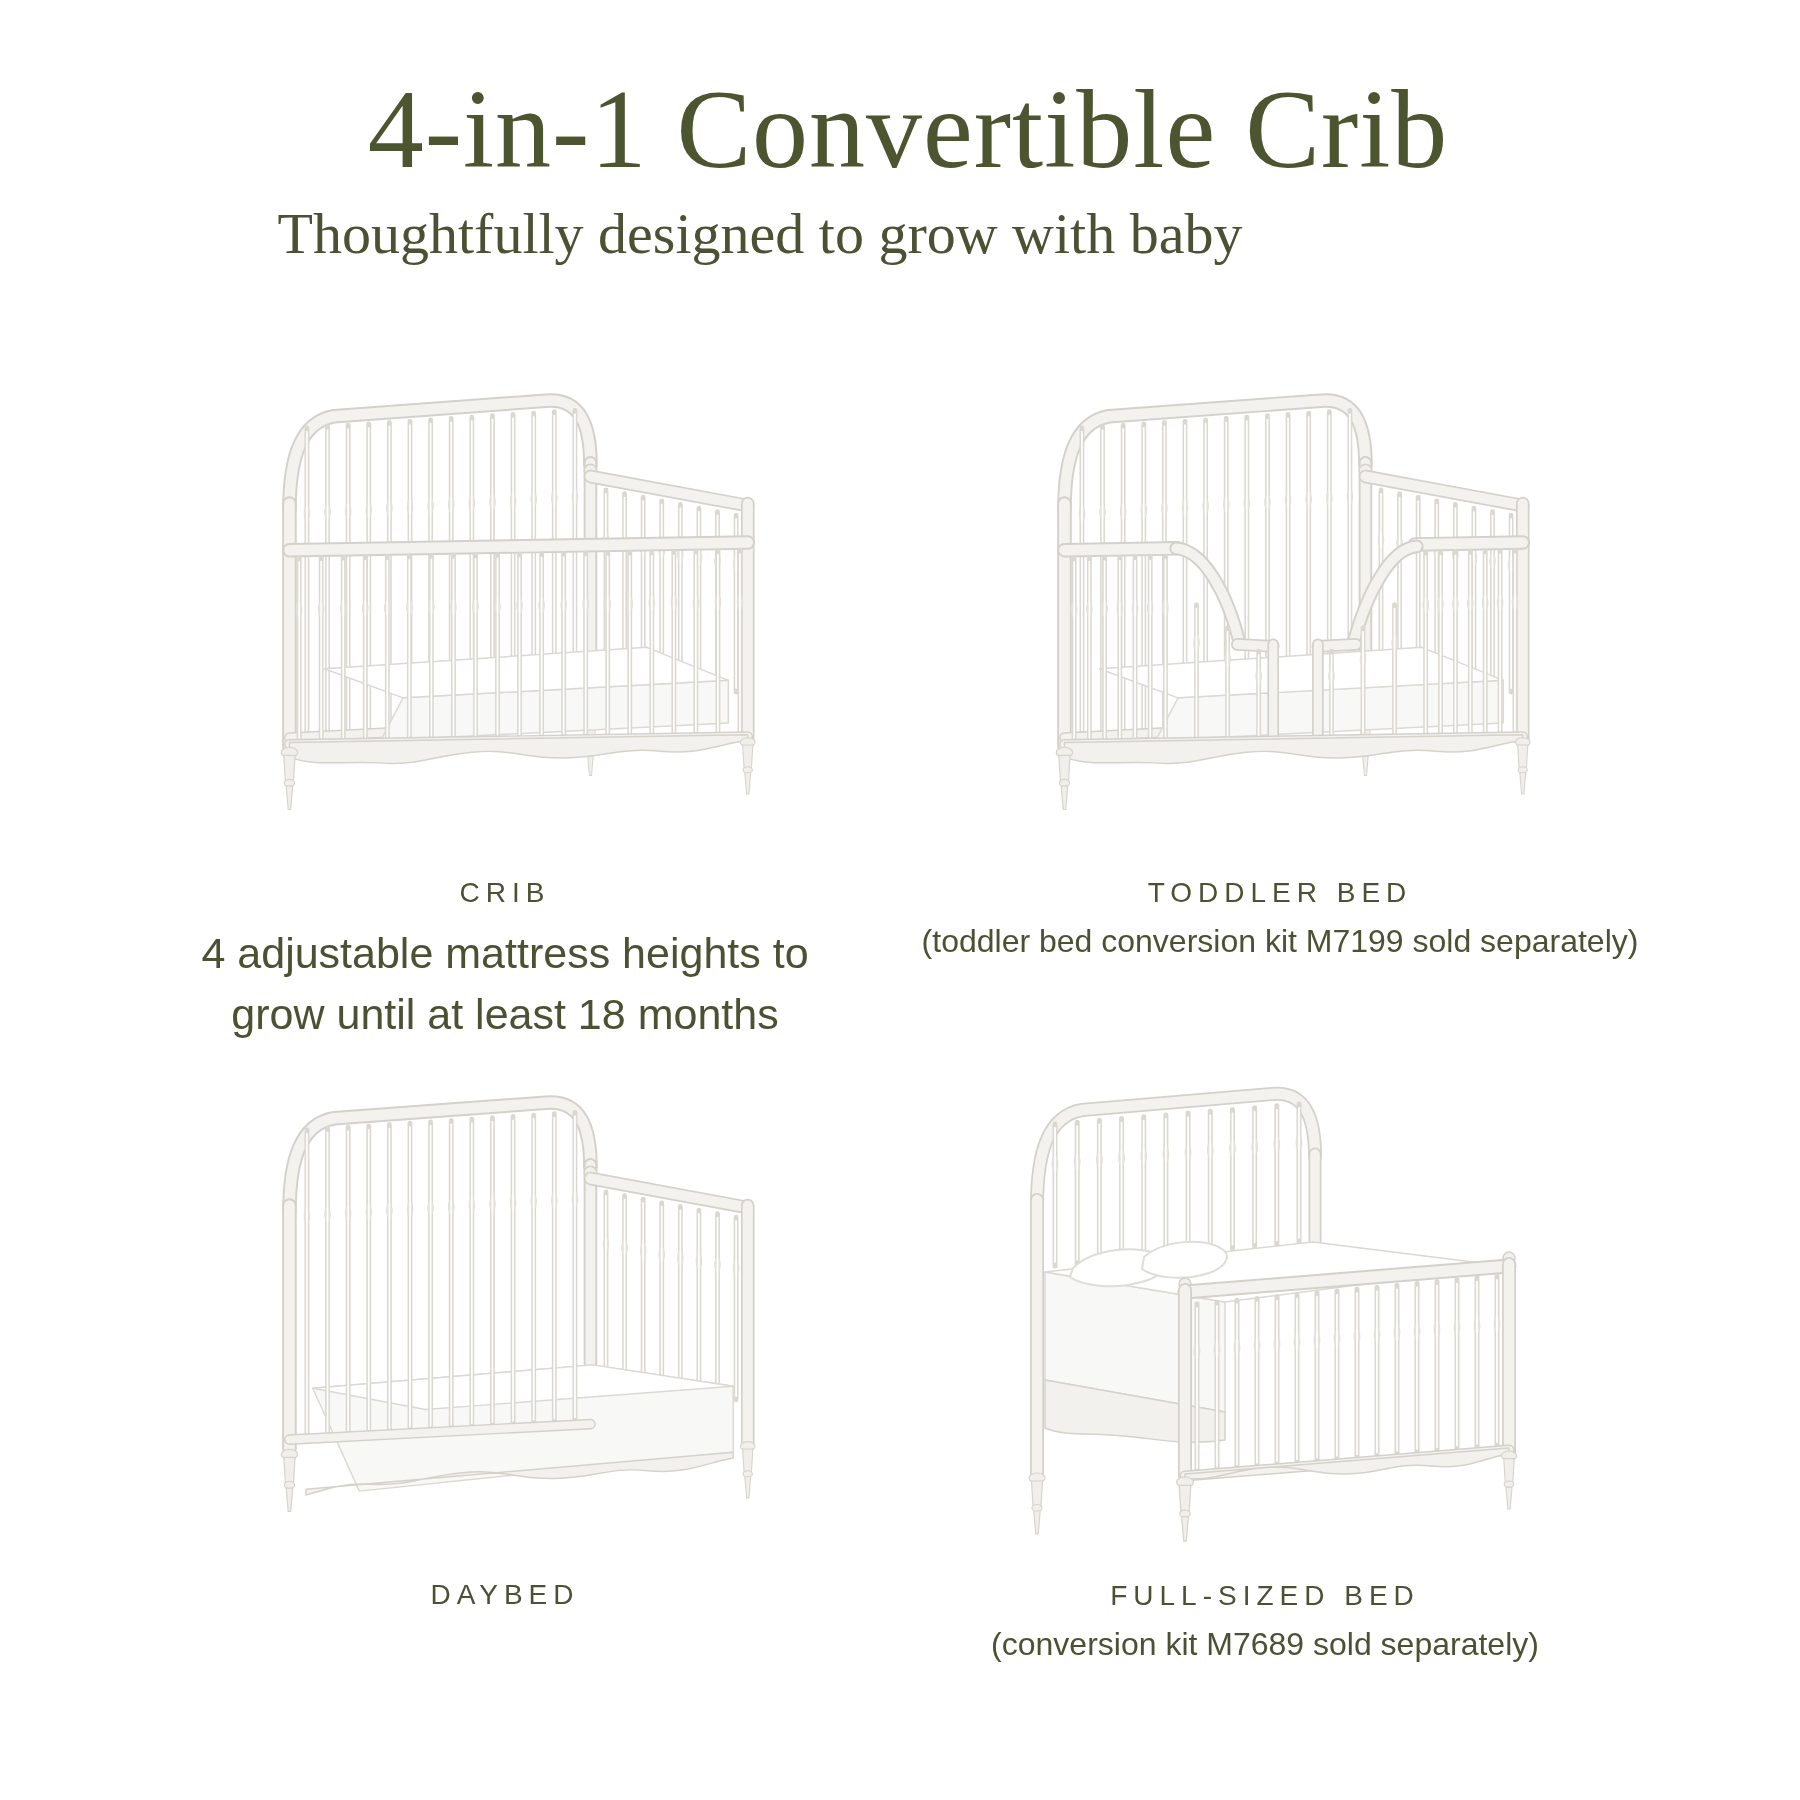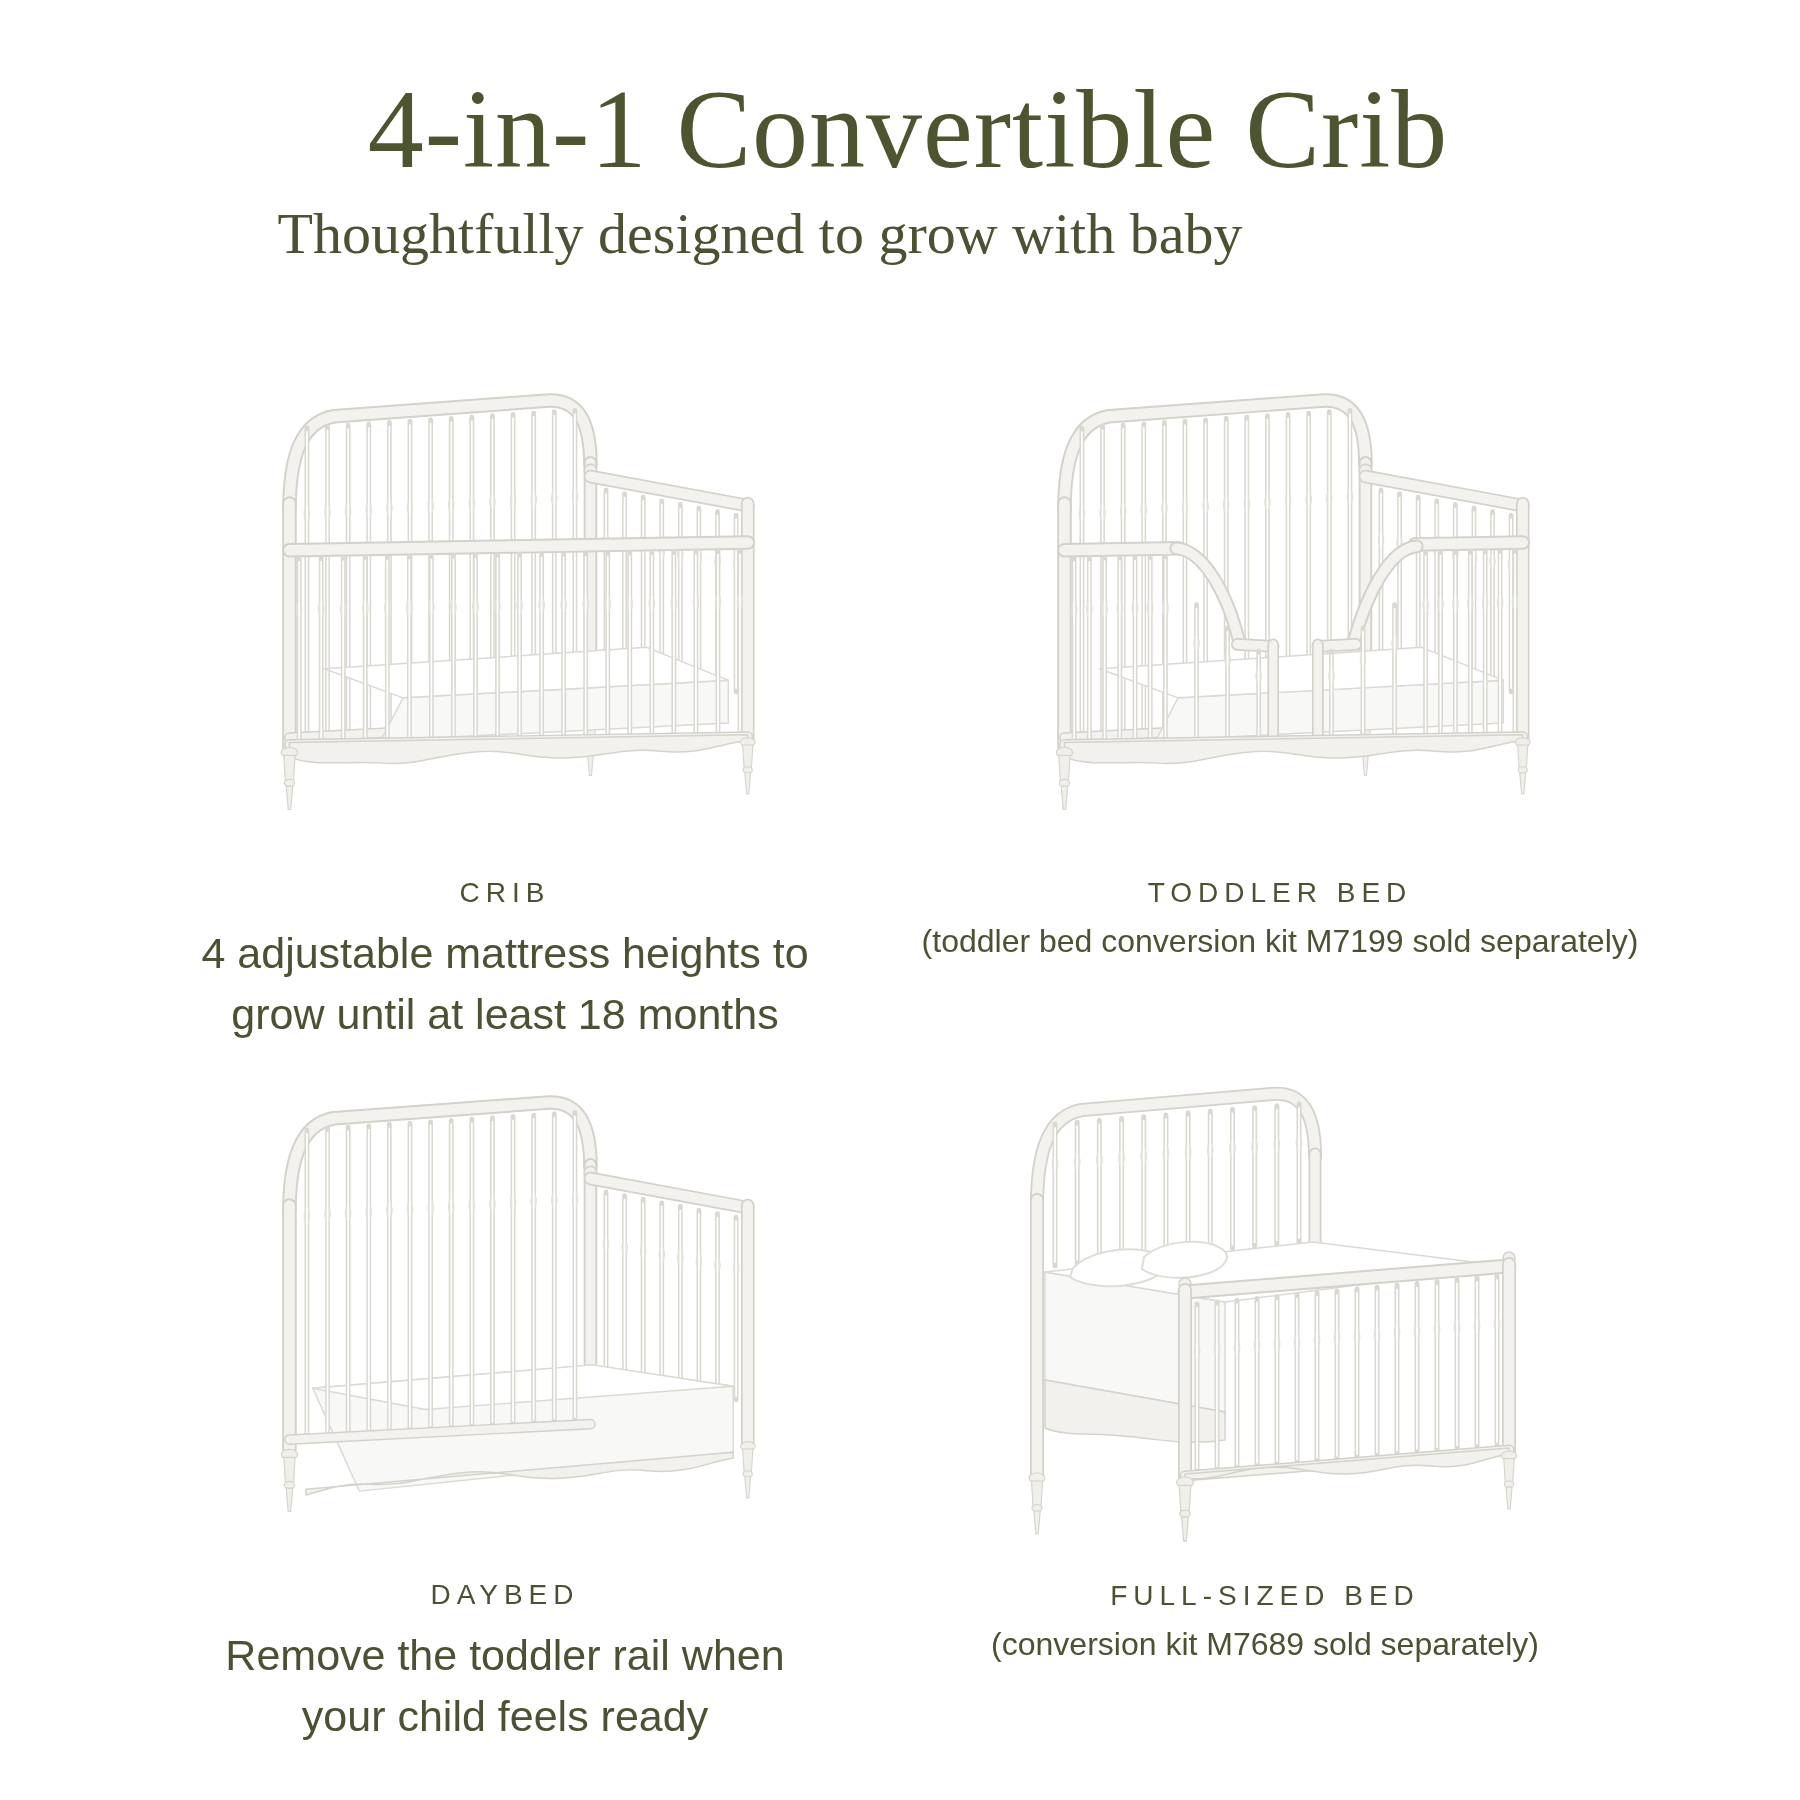--- a/index.html
+++ b/index.html
@@ -511,21 +511,20 @@
         <ellipse cx="382" cy="145.04000000000002" rx="3.4" ry="8"></ellipse>
         <line class="h" x1="382" y1="60" x2="382" y2="370"></line>
       </g>
     <path class="ro" stroke-width="11" d="M88,393 L398,377"></path>
       <path class="rf" stroke-width="8" d="M88,393 L398,377"></path>
     <path class="skirt" d="M105,444 L545,406 L545,412 C516,417 497,429 457,425 C417,421 404,432 362,433 C320,434 308,423 266,427 C224,431 212,441 170,439 C142,437 120,446 105,450 Z"></path>
     <use href="#leg-def" transform="translate(88,404) scale(1.05)"></use>
     <use href="#leg-def" transform="translate(560,396) scale(0.95)"></use>
   </svg>
   <div class="label">DAYBED</div>
-  <p class="desc">Remove the toddler rail when your child feels ready</p>
 
 </div>
 
 <div class="cell" id="cell-full">
   <svg viewBox="0 0 640 520" width="640" height="520" aria-hidden="true">
 
     <path class="ro" stroke-width="14" d="M92,162 C92,108 103,72 137,66 L327,50 C360,47 370,74 370,112"></path>
     <path class="rf" stroke-width="10.5" d="M92,162 C92,108 103,72 137,66 L327,50 C360,47 370,74 370,112"></path>
     <path class="ro" stroke-width="14" d="M92,156 L92,432"></path>
       <path class="rf" stroke-width="10.5" d="M92,156 L92,432"></path>

